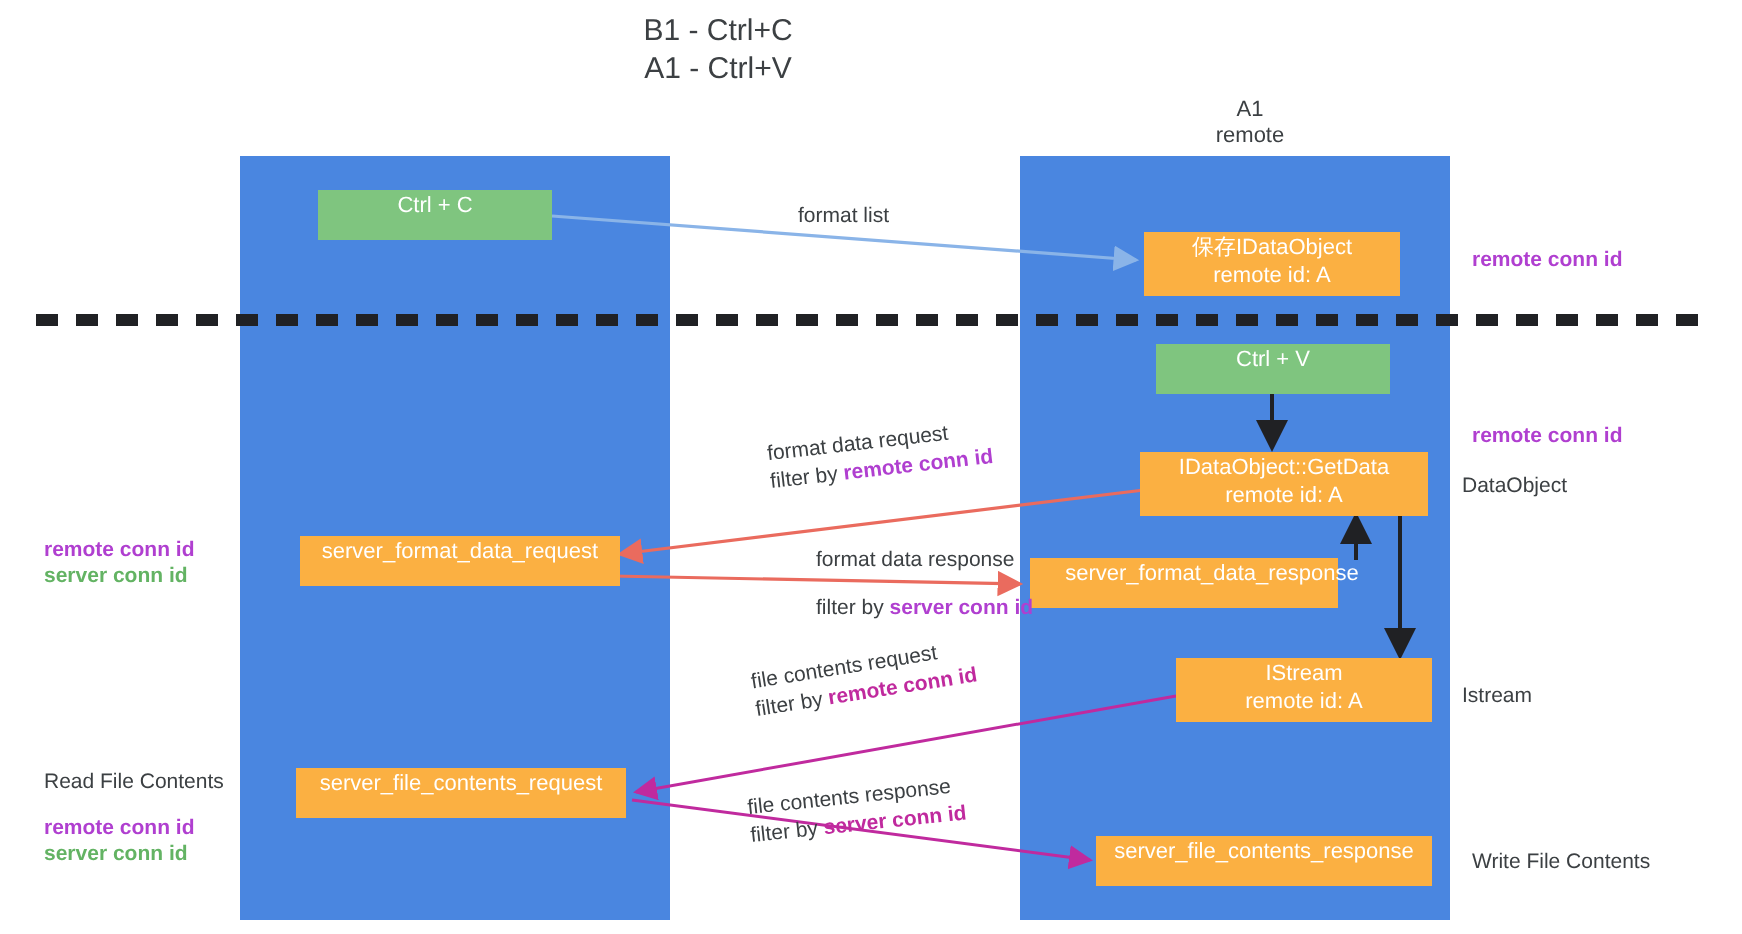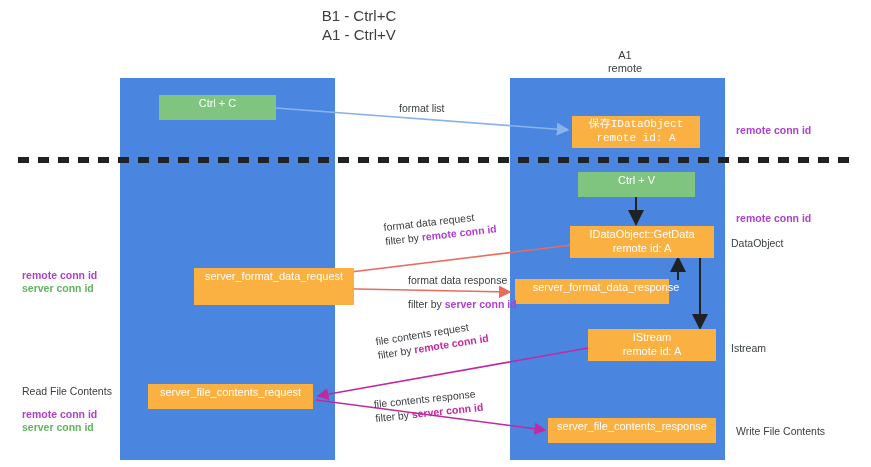--- a/index.html
+++ b/index.html
@@ -132,35 +132,35 @@
 
     <path d="M588,348 L318,396" stroke="#c02a9e" stroke-width="1.5" fill="none" marker-end="url(#ar-mag)"></path>
 
     <path d="M316,400 L545,430" stroke="#c02a9e" stroke-width="1.5" fill="none" marker-end="url(#ar-mag)"></path>
   </svg>
 
   <div class="node green" style="left:159px; top:95px; width:117px; height:25px;">
     <span>Ctrl + C</span>
   </div>
 
-  <div class="node orange" style="left:572px; top:116px; width:128px; height:32px;font-family:Liberation Mono, monospace;">
+  <div class="node orange" style="left:572px; top:116px; width:128px; height:32px;">
     <span>保存IDataObject</span>
     <span>remote id: A</span>
   </div>
 
   <div class="node green" style="left:578px; top:172px; width:117px; height:25px;">
     <span>Ctrl + V</span>
   </div>
 
   <div class="node orange" style="left:570px; top:226px; width:144px; height:32px;">
     <span>IDataObject::GetData</span>
     <span>remote id: A</span>
   </div>
 
-  <div class="node orange" style="left:150px; top:268px; width:160px; height:37px;margin-left:44px;">
+  <div class="node orange" style="left:150px; top:268px; width:160px; height:25px;">
     <span>server_format_data_request</span>
   </div>
 
   <div class="node orange" style="left:515px; top:279px; width:154px; height:25px;padding-left:32px;">
     <span>server_format_data_response</span>
   </div>
 
   <div class="node orange" style="left:588px; top:329px; width:128px; height:32px;">
     <span>IStream</span>
     <span>remote id: A</span>

